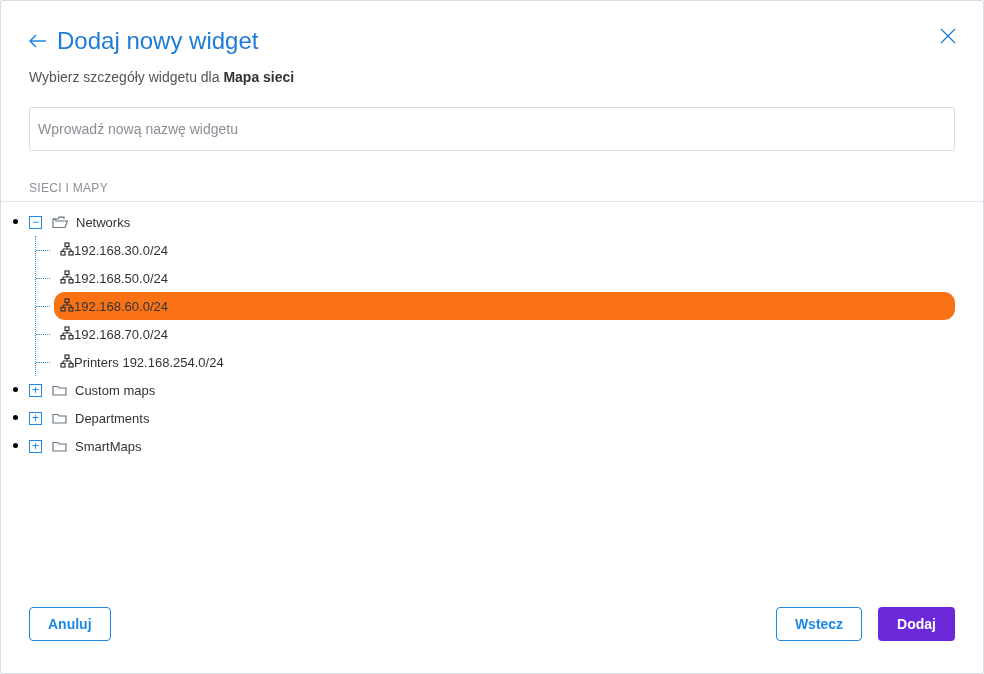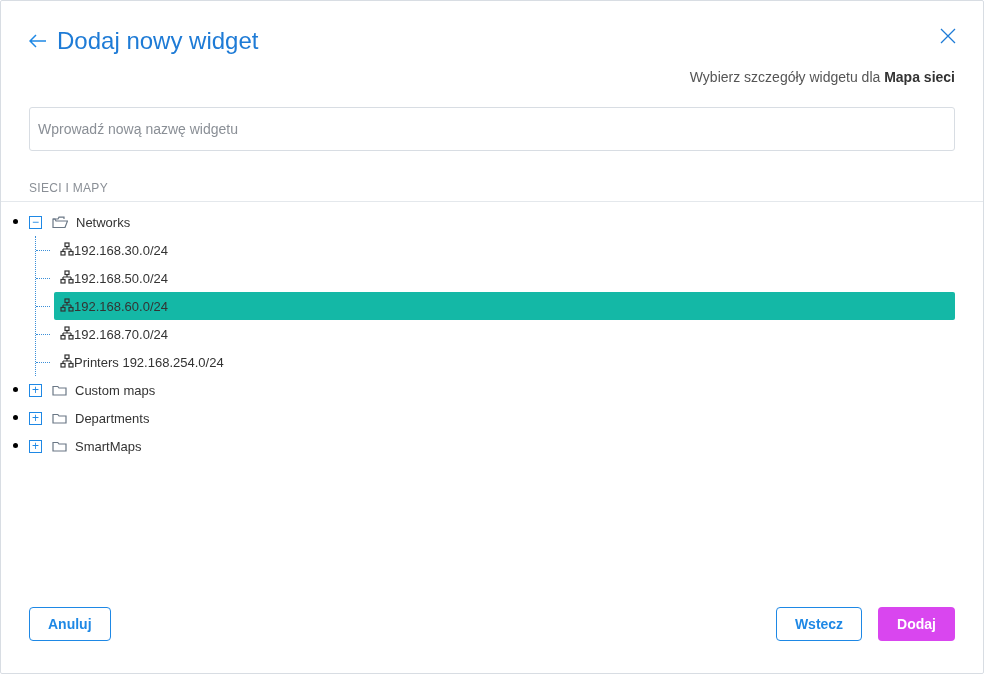--- a/index.html
+++ b/index.html
@@ -45,21 +45,20 @@
       position: absolute;
       top: 26px;
       right: 26px;
       cursor: pointer;
       color: #1e7bd6;
     }
     .subtitle {
       color: #555;
       font-size: 14px;
       margin-bottom: 22px;
-      text-align: right;
     }
     .subtitle b { color: #333; font-weight: 600; }
     .name-input {
       width: calc(100% - 0px);
       height: 44px;
       border: 1px solid #d8dde3;
       border-radius: 3px;
       padding: 0 8px;
       font-size: 14px;
       color: #333;
@@ -143,21 +142,22 @@
       align-items: center;
       height: 28px;
       font-size: 13px;
       color: #333;
       cursor: pointer;
       flex: 1;
       padding-left: 6px;
       border-radius: 2px;
     }
     .child-node.selected {
-      background: #14b8a6;
+      background: #f97316;
+      border-radius: 11px;
     }
     .modal-footer {
       padding: 16px 28px 32px 28px;
       display: flex;
       align-items: center;
       justify-content: space-between;
     }
     .footer-right { display: flex; gap: 16px; }
     .btn {
       height: 34px;
@@ -170,21 +170,21 @@
       align-items: center;
       justify-content: center;
       font-weight: 600;
     }
     .btn-outline {
       background: #fff;
       border-color: #1e88e5;
       color: #1e88e5;
     }
     .btn-primary {
-      background: #d946ef;
+      background: #6d28d9;
       color: #fff;
     }
     .content-wrap {
       padding: 0 28px;
       flex: 1;
       display: flex;
       flex-direction: column;
       min-height: 0;
     }
   </style>

